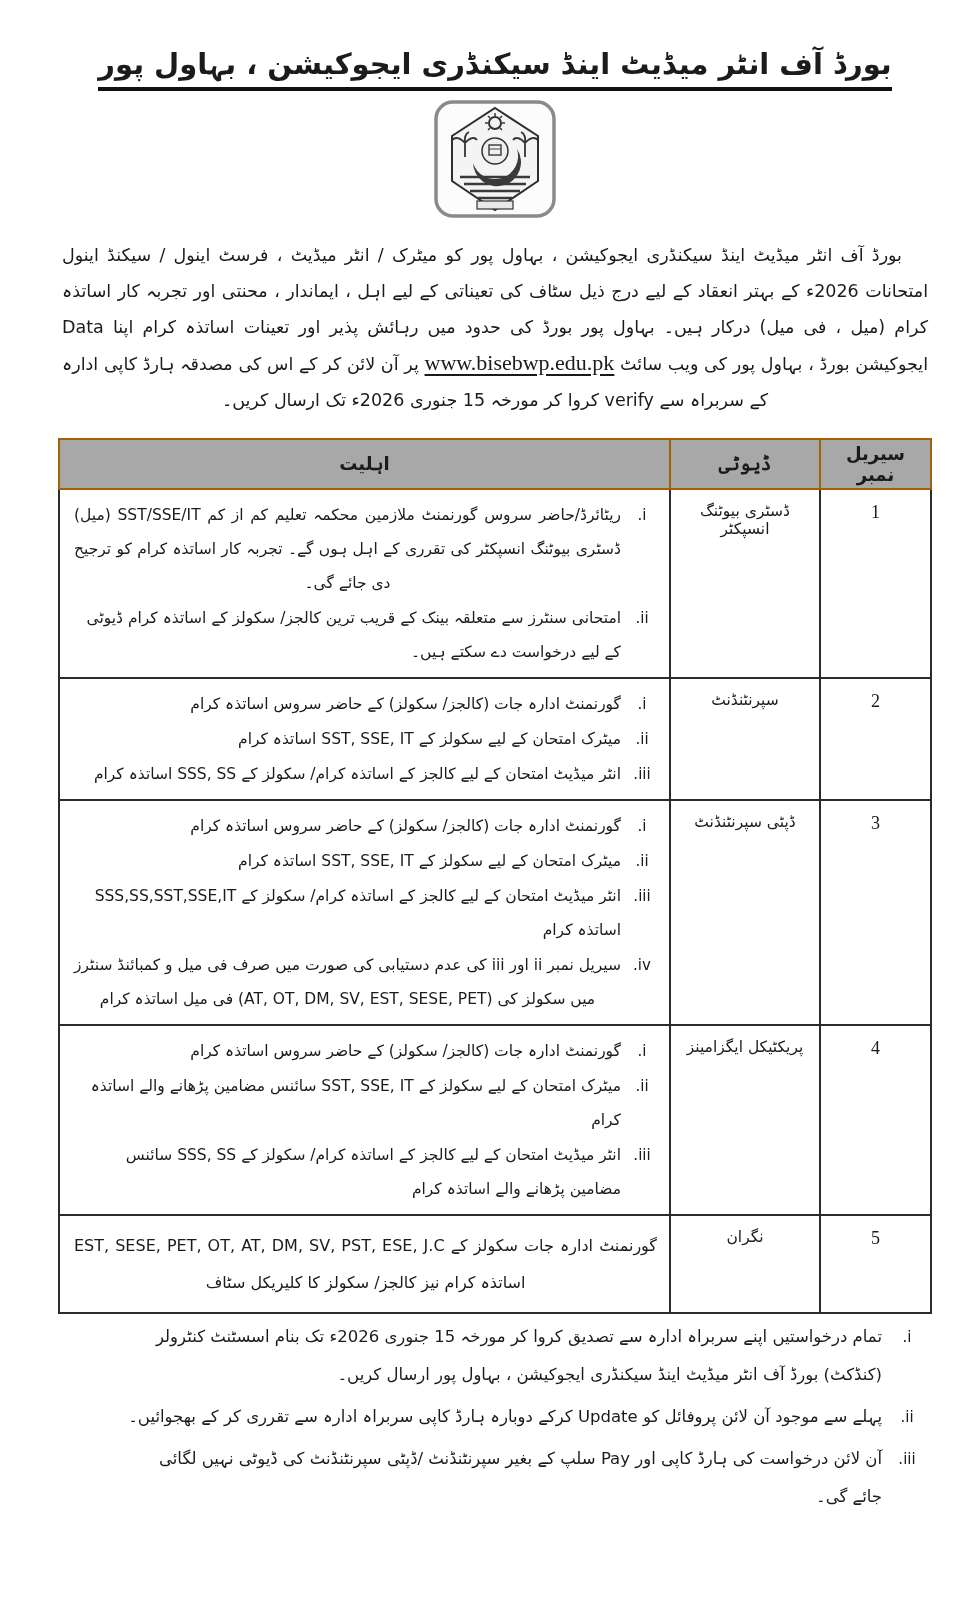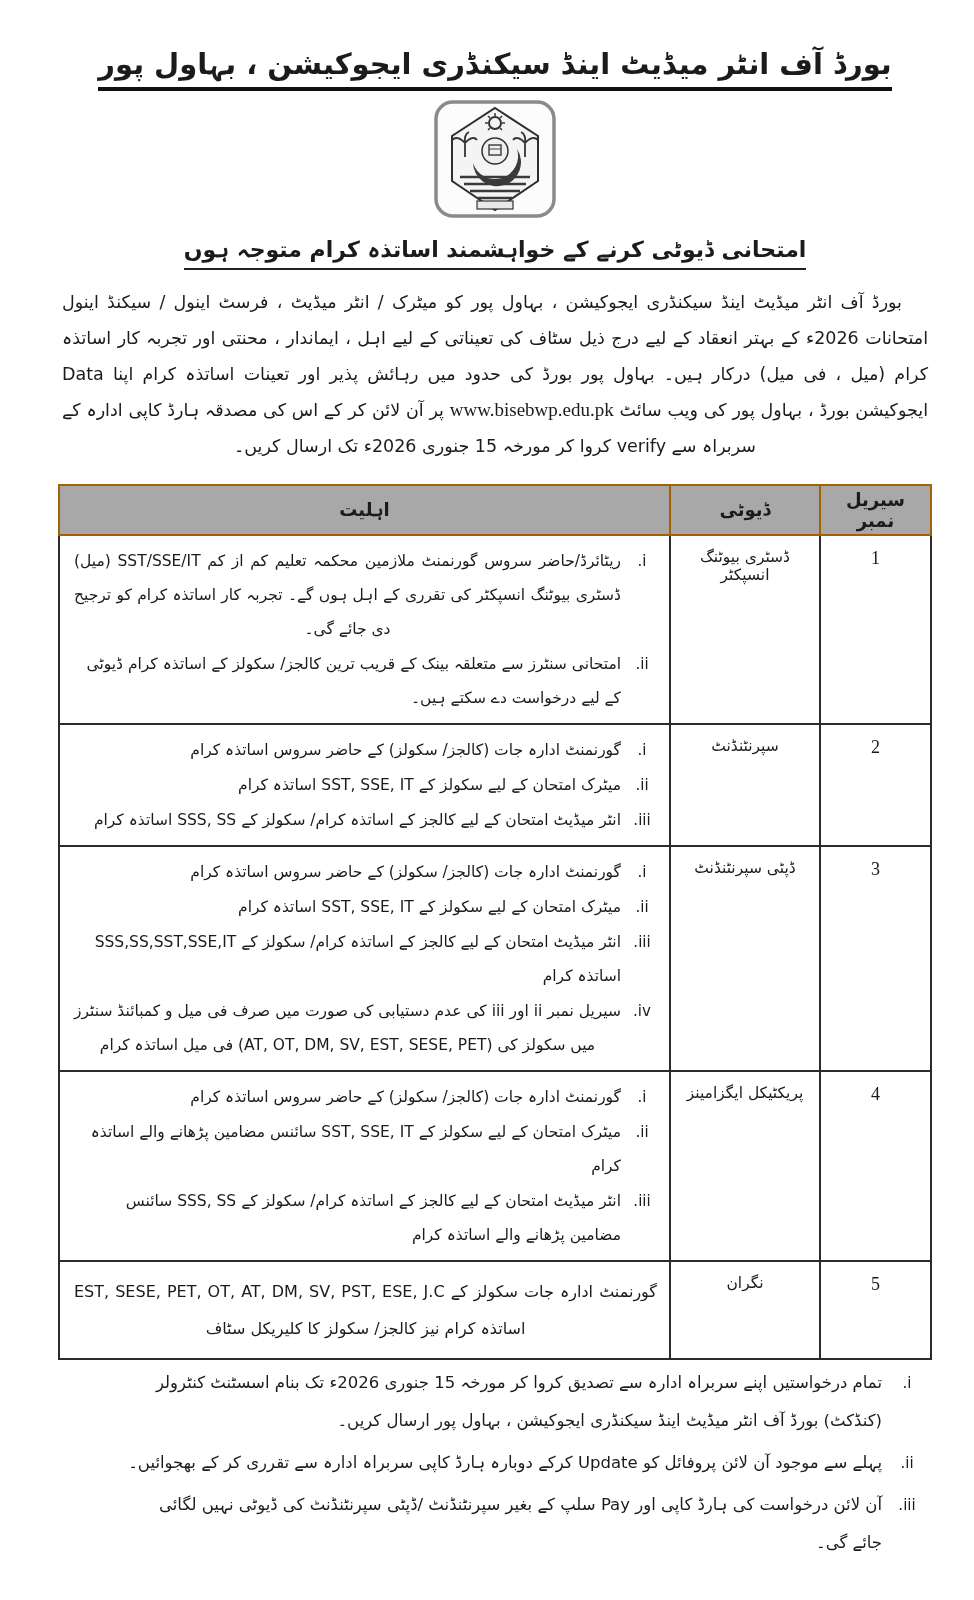--- a/index.html
+++ b/index.html
@@ -8,28 +8,28 @@
 
   
   .board-title{text-align:center;font-size:29px;font-weight:bold;line-height:1.3;}
   .board-title .u{border-bottom:4px solid #111;padding-bottom:3px;display:inline-block;}
   .logo-wrap{text-align:center;margin-top:8px;}
   .subtitle{text-align:center;margin-top:14px;font-size:22px;font-weight:bold;}
   .subtitle .u{border-bottom:2px solid #222;padding-bottom:6px;display:inline-block;}
 
   
   .intro{margin:14px 4px 0 4px;font-size:17.5px;line-height:36px;text-align:justify;text-align-last:center;text-indent:26px;}
-  .website{font-family:"Liberation Serif",serif;font-size:19px;font-weight:500;text-underline-offset:4px;direction:ltr;unicode-bidi:embed;}
+  .website{font-family:"Liberation Serif",serif;font-size:22px;font-weight:500;text-decoration:underline;text-underline-offset:4px;direction:ltr;unicode-bidi:embed;}
 
   
   table.duty-table{width:100%;border-collapse:collapse;margin-top:20px;table-layout:fixed;}
   .duty-table th{background:#a8a8a8;border:2px solid #a16207;font-size:18px;font-weight:bold;height:44px;padding:2px 6px;}
   .duty-table td{border:2px solid #2b2b2b;vertical-align:top;}
   .col-serial{width:97px;}
-  .col-duty{width:136px;}
+  .col-duty{width:136px;font-family:Liberation Serif, serif;}
   .serial-cell{text-align:center;font-size:18px;padding-top:12px;font-family:"Liberation Serif",serif;}
   .duty-cell{text-align:center;font-size:15.5px;padding-top:12px;padding-left:4px;padding-right:4px;}
   .elig-cell{padding:7px 6px 7px 8px;}
   .elig-item{display:flex;line-height:34px;font-size:15.5px;margin:1px 0;}
   .marker{flex:0 0 42px;text-align:center;font-size:15px;}
   .item-text{flex:1;padding-left:6px;}
   .wrap-center{text-align:justify;text-align-last:center;}
   .plain-text{line-height:37px;font-size:16px;padding:4px 6px;text-align:justify;text-align-last:center;}
 
   
@@ -77,23 +77,20 @@
         <line x1="27" y1="78" x2="97" y2="78"></line>
         <line x1="31" y1="85" x2="93" y2="85"></line>
         <line x1="37" y1="92" x2="87" y2="92"></line>
         <line x1="45" y1="99" x2="79" y2="99"></line>
       </g>
 
       <rect x="44" y="102" width="36" height="8" fill="#e8e8e8" stroke="#333" stroke-width="1.2"></rect>
     </svg>
   </div>
 
-  <div class="subtitle">
-    <span class="u">امتحانی ڈیوٹی کرنے کے خواہشمند اساتذہ کرام متوجہ ہوں</span>
-  </div>
 
   <p class="intro"><span>بورڈ آف انٹر میڈیٹ اینڈ سیکنڈری ایجوکیشن ، بہاول پور کو میٹرک / انٹر میڈیٹ ، فرسٹ اینول / سیکنڈ اینول امتحانات 2026ء کے بہتر انعقاد کے لیے درج ذیل سٹاف کی تعیناتی کے لیے اہل ، ایماندار ، محنتی اور تجربہ کار اساتذہ کرام (میل ، فی میل) درکار ہیں۔ بہاول پور بورڈ کی حدود میں رہائش پذیر اور تعینات اساتذہ کرام اپنا Data ایجوکیشن بورڈ ، بہاول پور کی ویب سائٹ </span><span class="website">www.bisebwp.edu.pk</span><span> پر آن لائن کر کے اس کی مصدقہ ہارڈ کاپی ادارہ کے سربراہ سے verify کروا کر مورخہ 15 جنوری 2026ء تک ارسال کریں۔</span></p>
 
   <table class="duty-table">
     <thead>
       <tr>
         <th class="col-serial">سیریل نمبر</th>
         <th class="col-duty">ڈیوٹی</th>
         <th class="col-elig">اہلیت</th>
       </tr>

